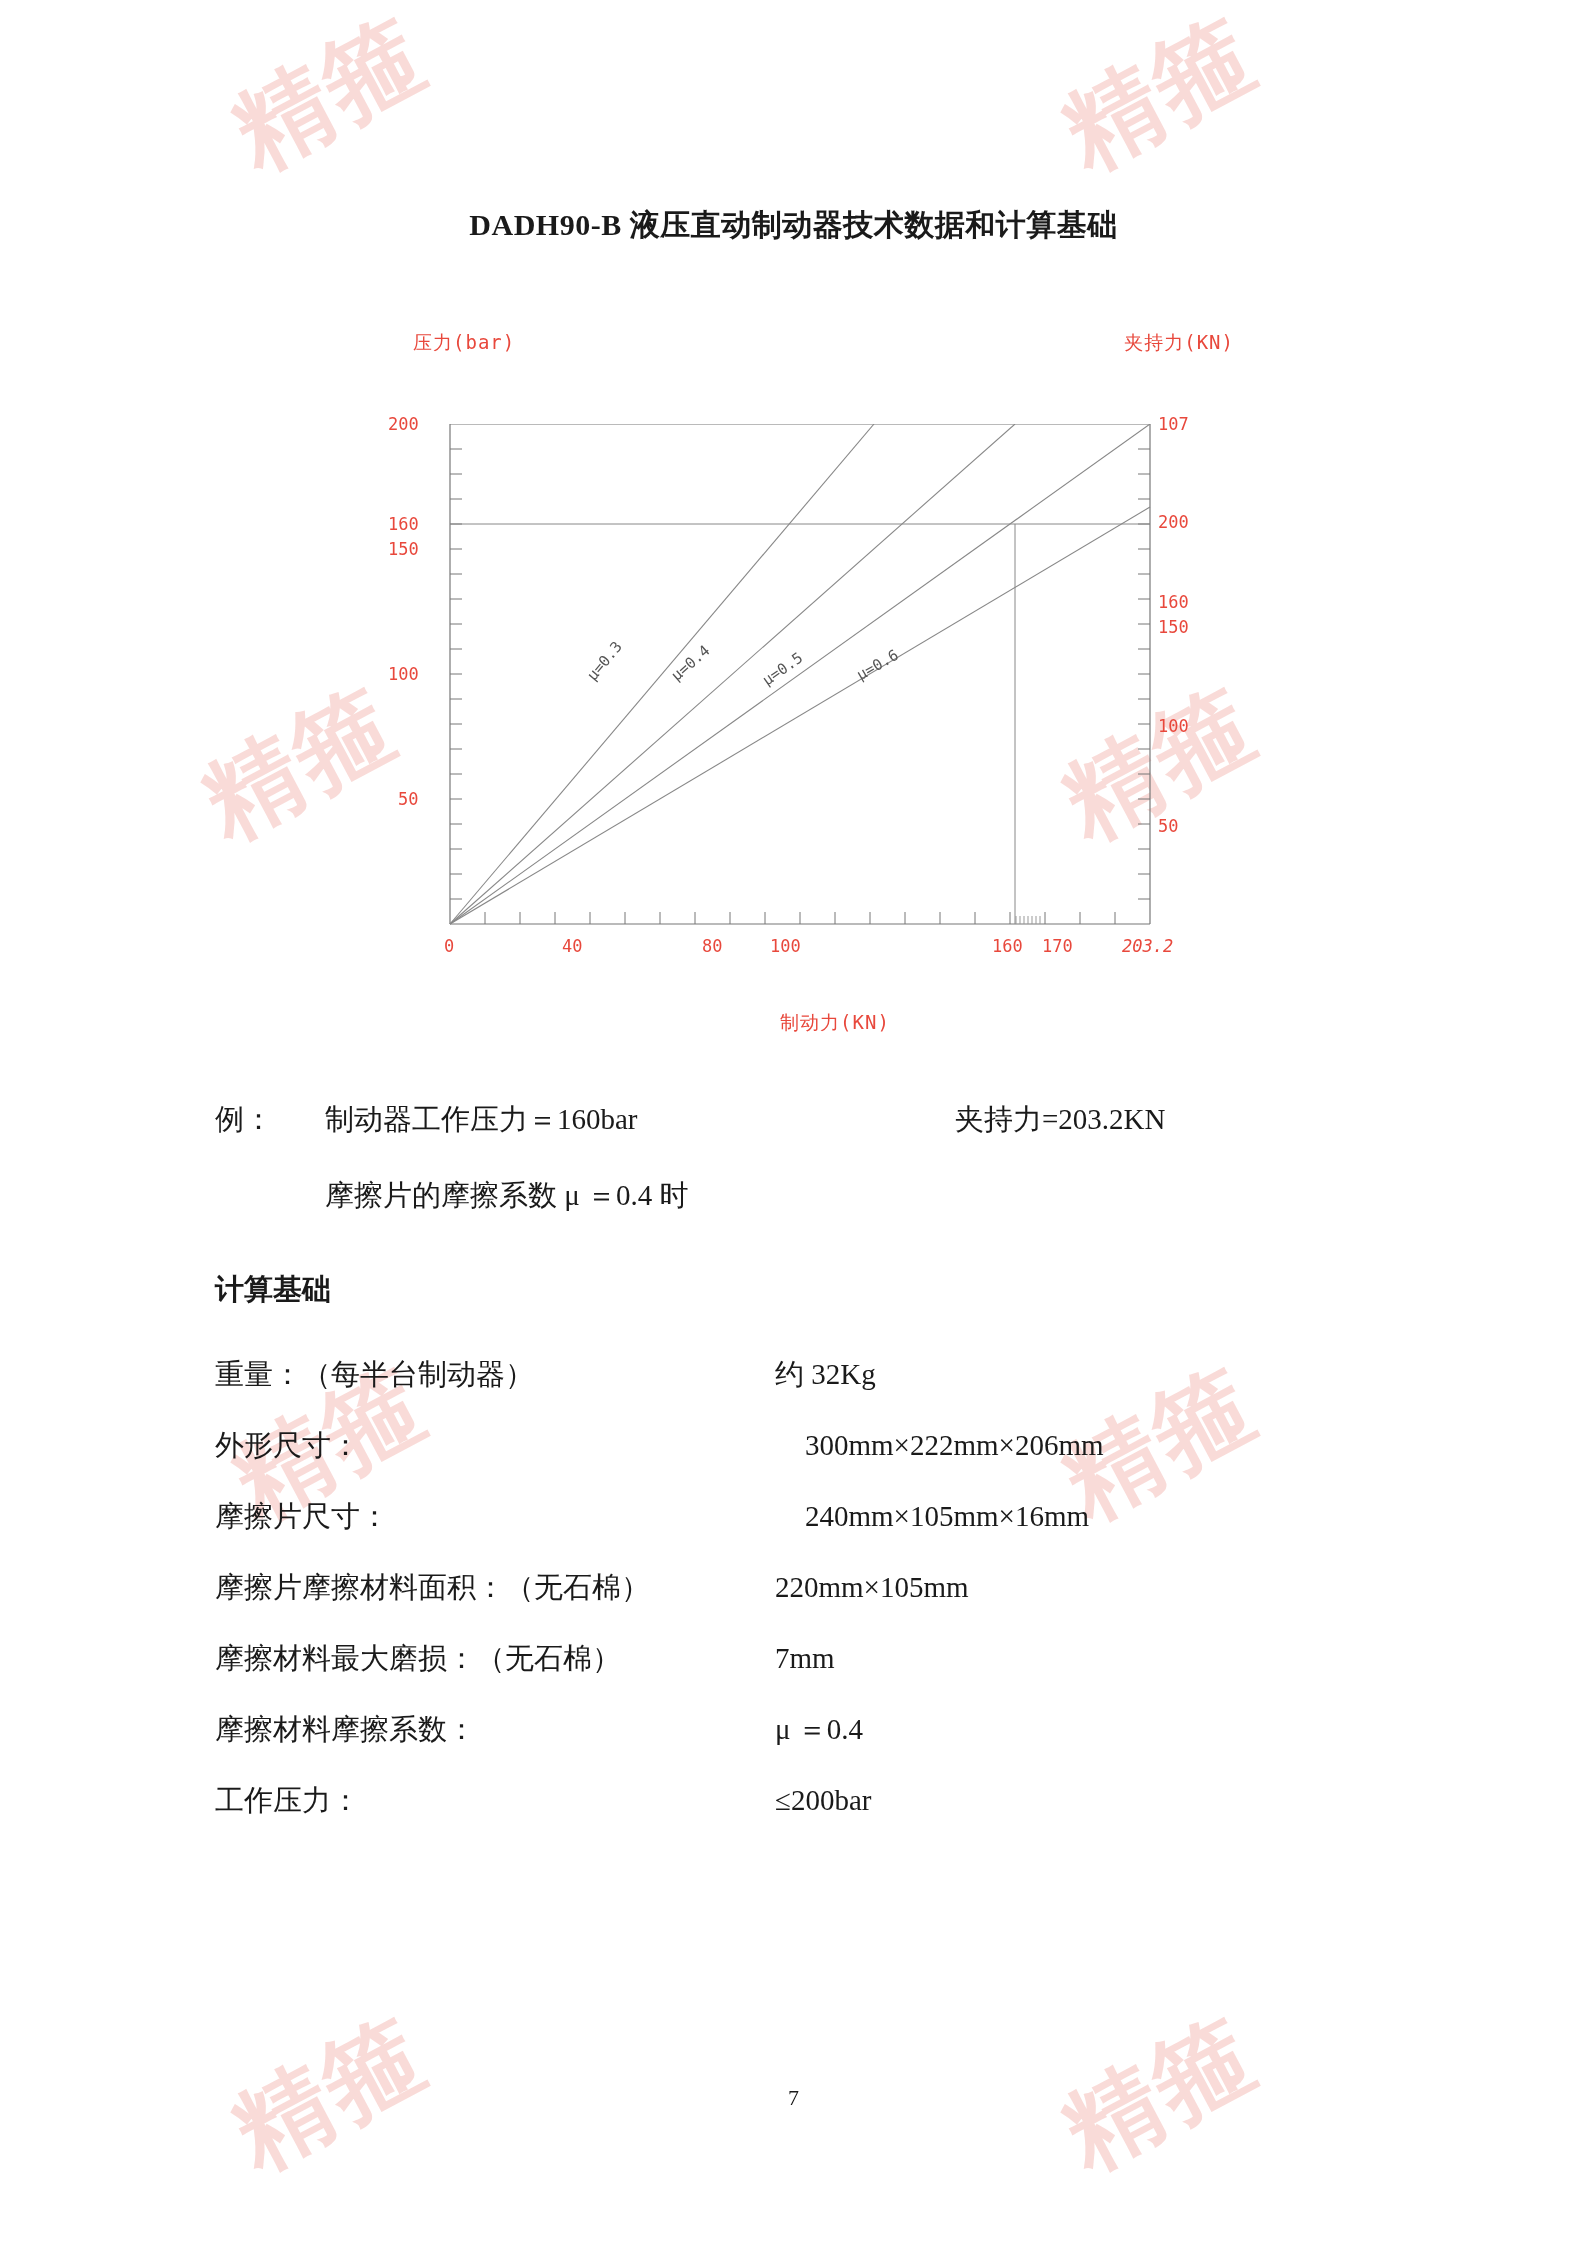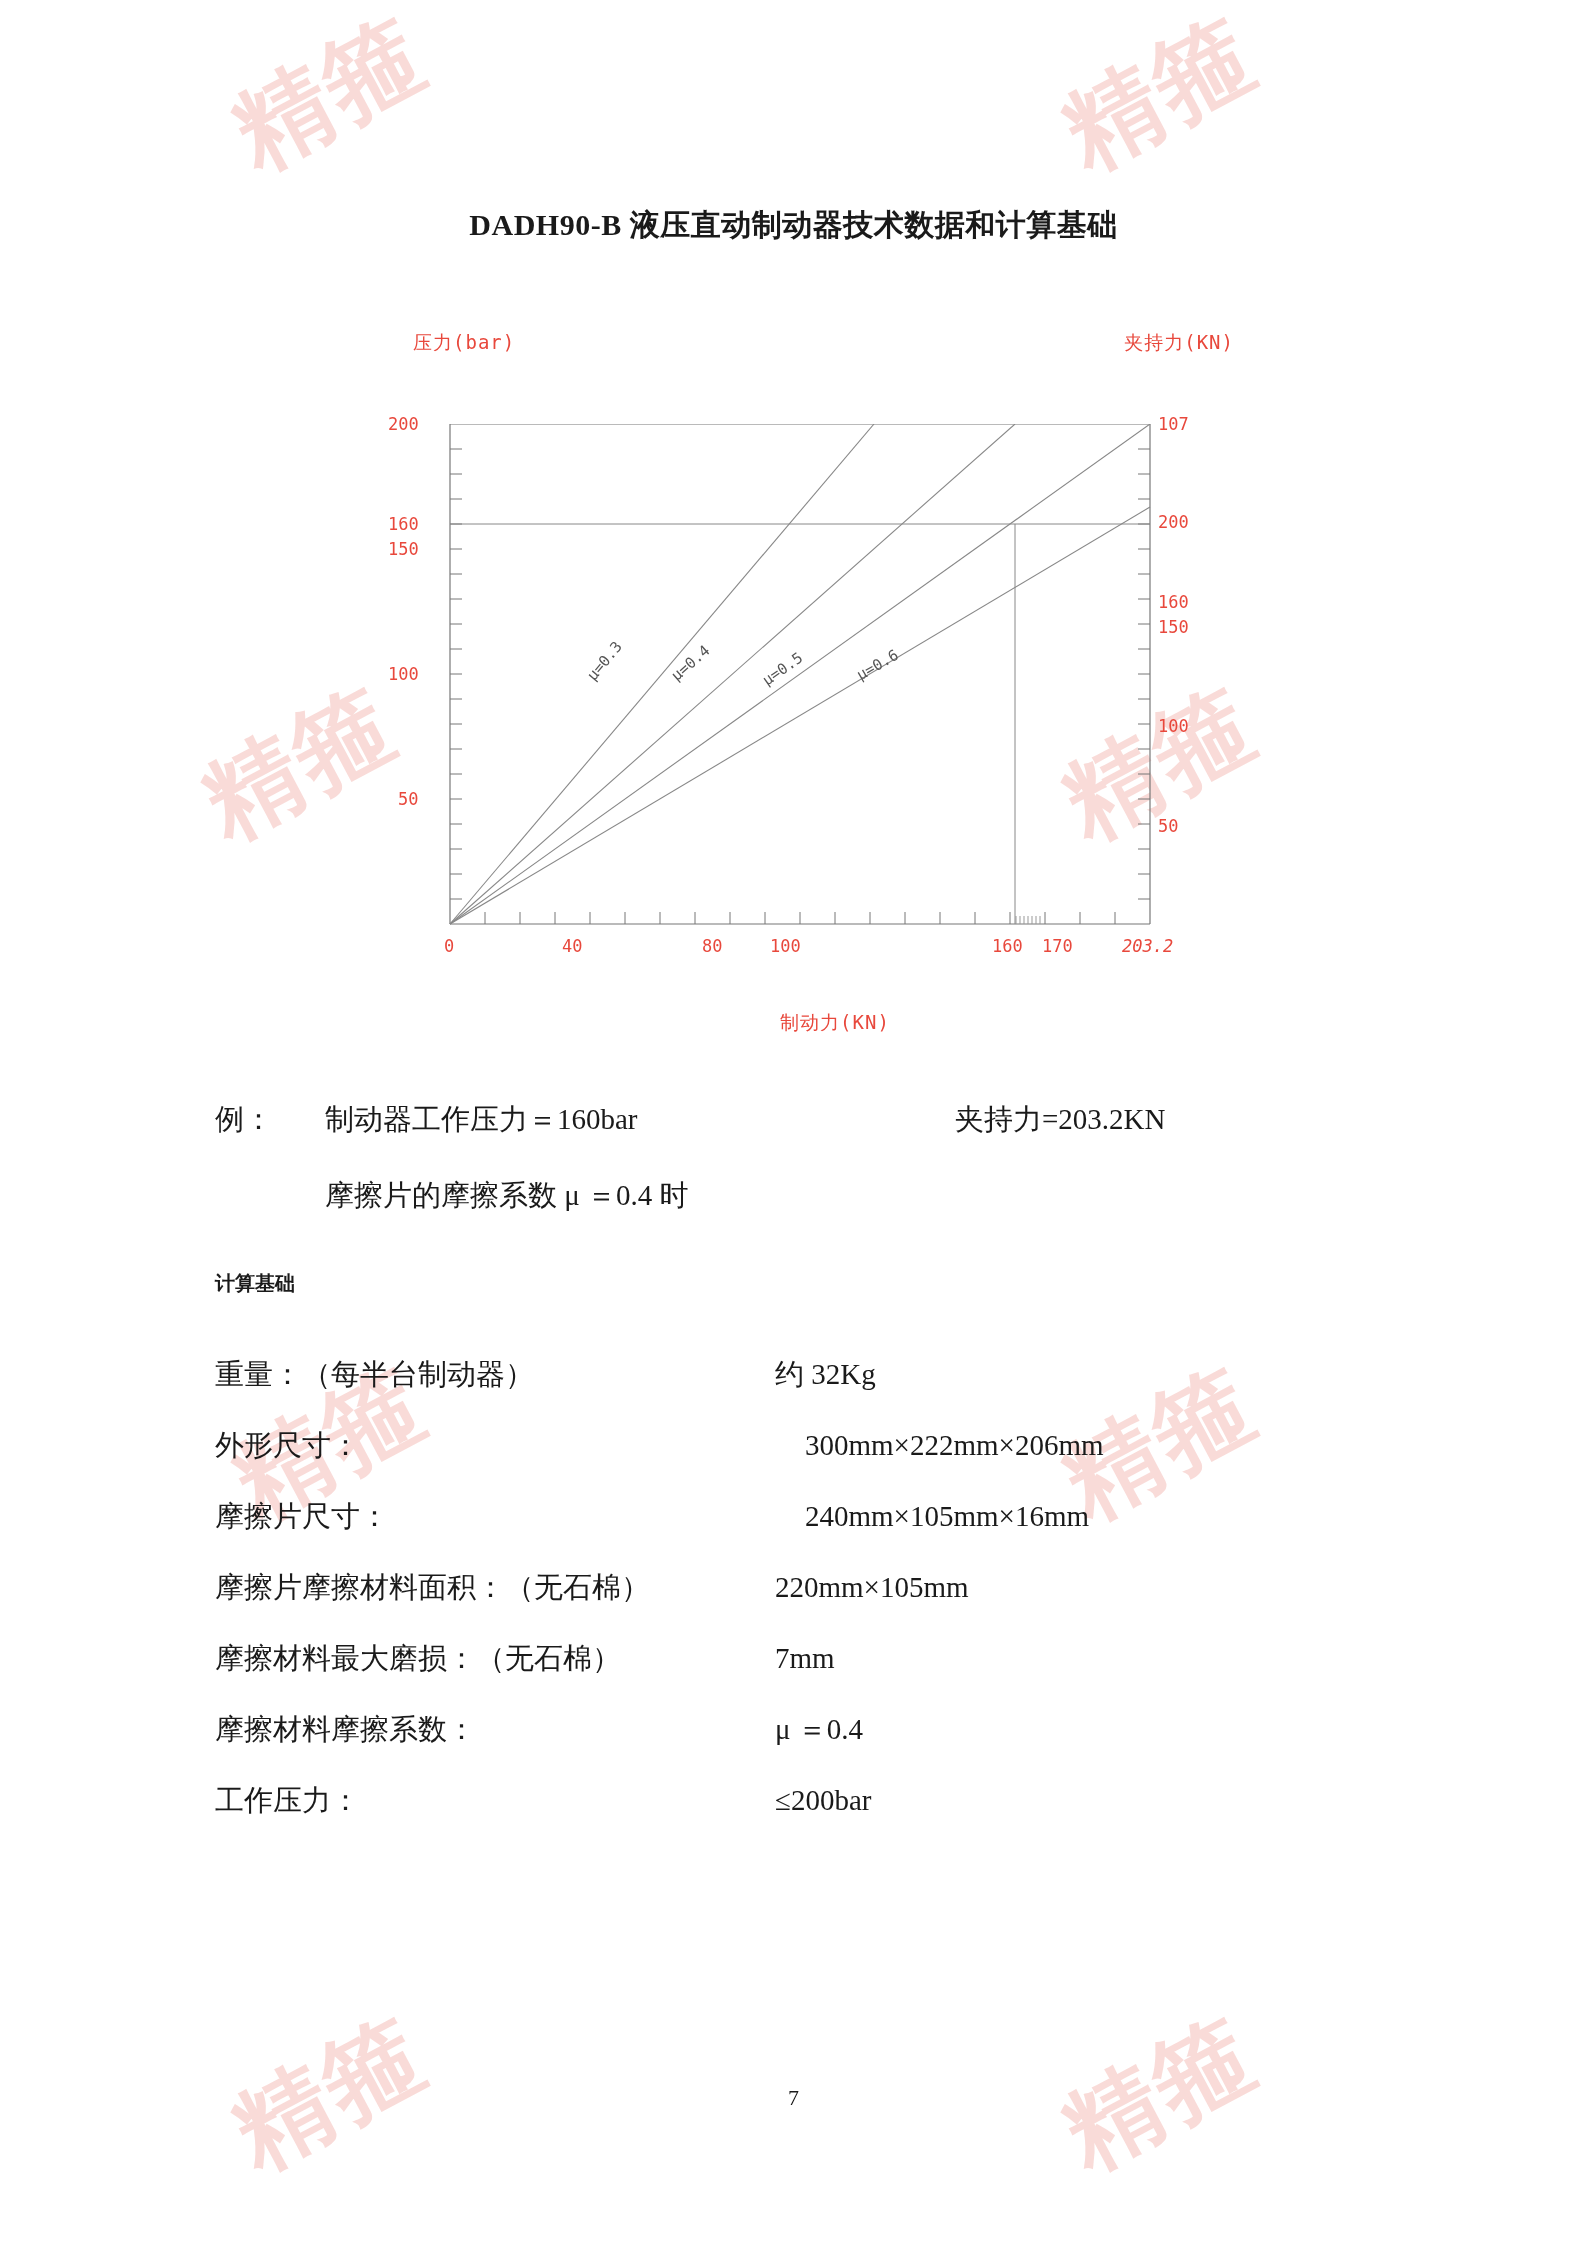--- a/index.html
+++ b/index.html
@@ -115,21 +115,21 @@
   }
   .ex-tag { width: 110px; }
   .ex-left { width: 630px; }
   .ex-right { flex: 1; }
   .ex-right.indent { padding-left: 30px; }
 
   .section-head {
     position: absolute;
     left: 215px;
     top: 1270px;
-    font-size: 20px;
+    font-size: 29px;
     font-weight: bold;
   }
 
   .spec-table {
     position: absolute;
     left: 215px;
     top: 1340px;
     width: 1180px;
     font-size: 29px;
     border-collapse: collapse;

